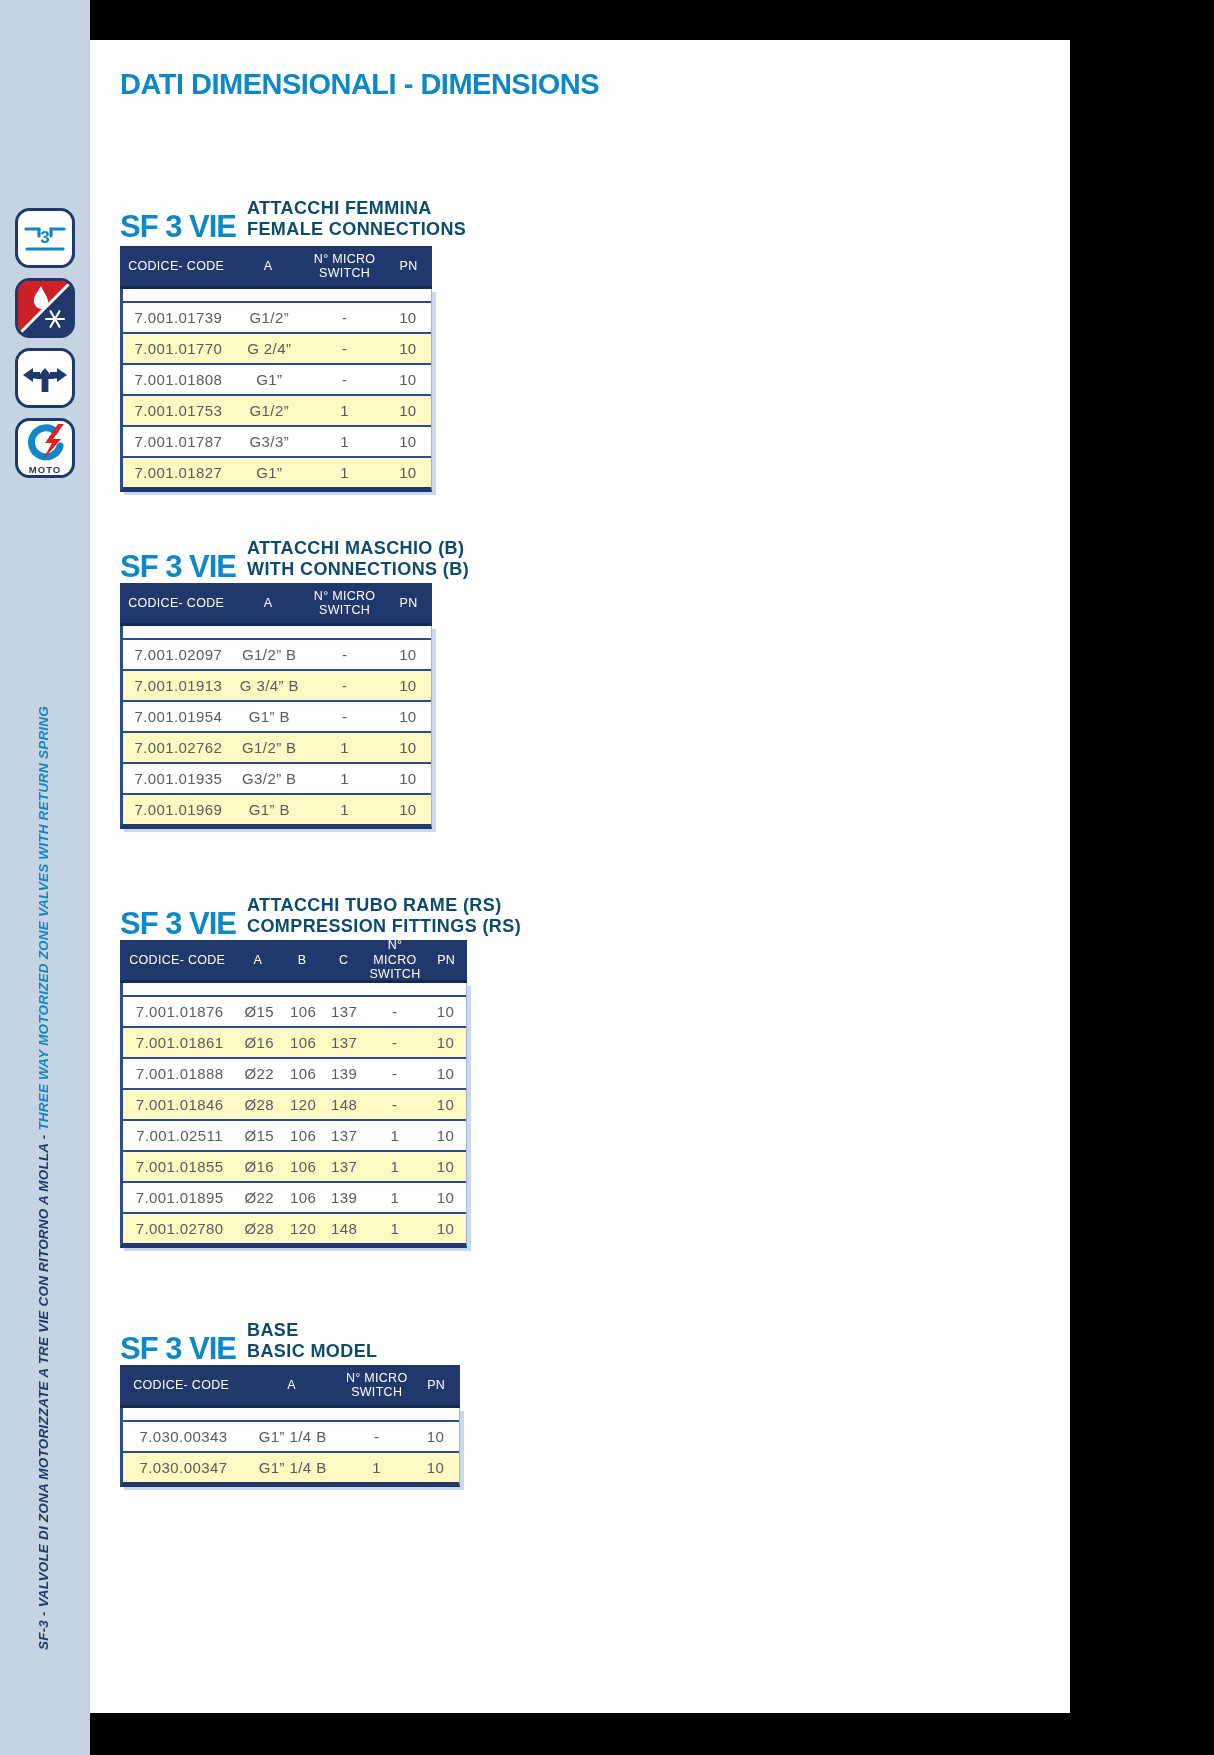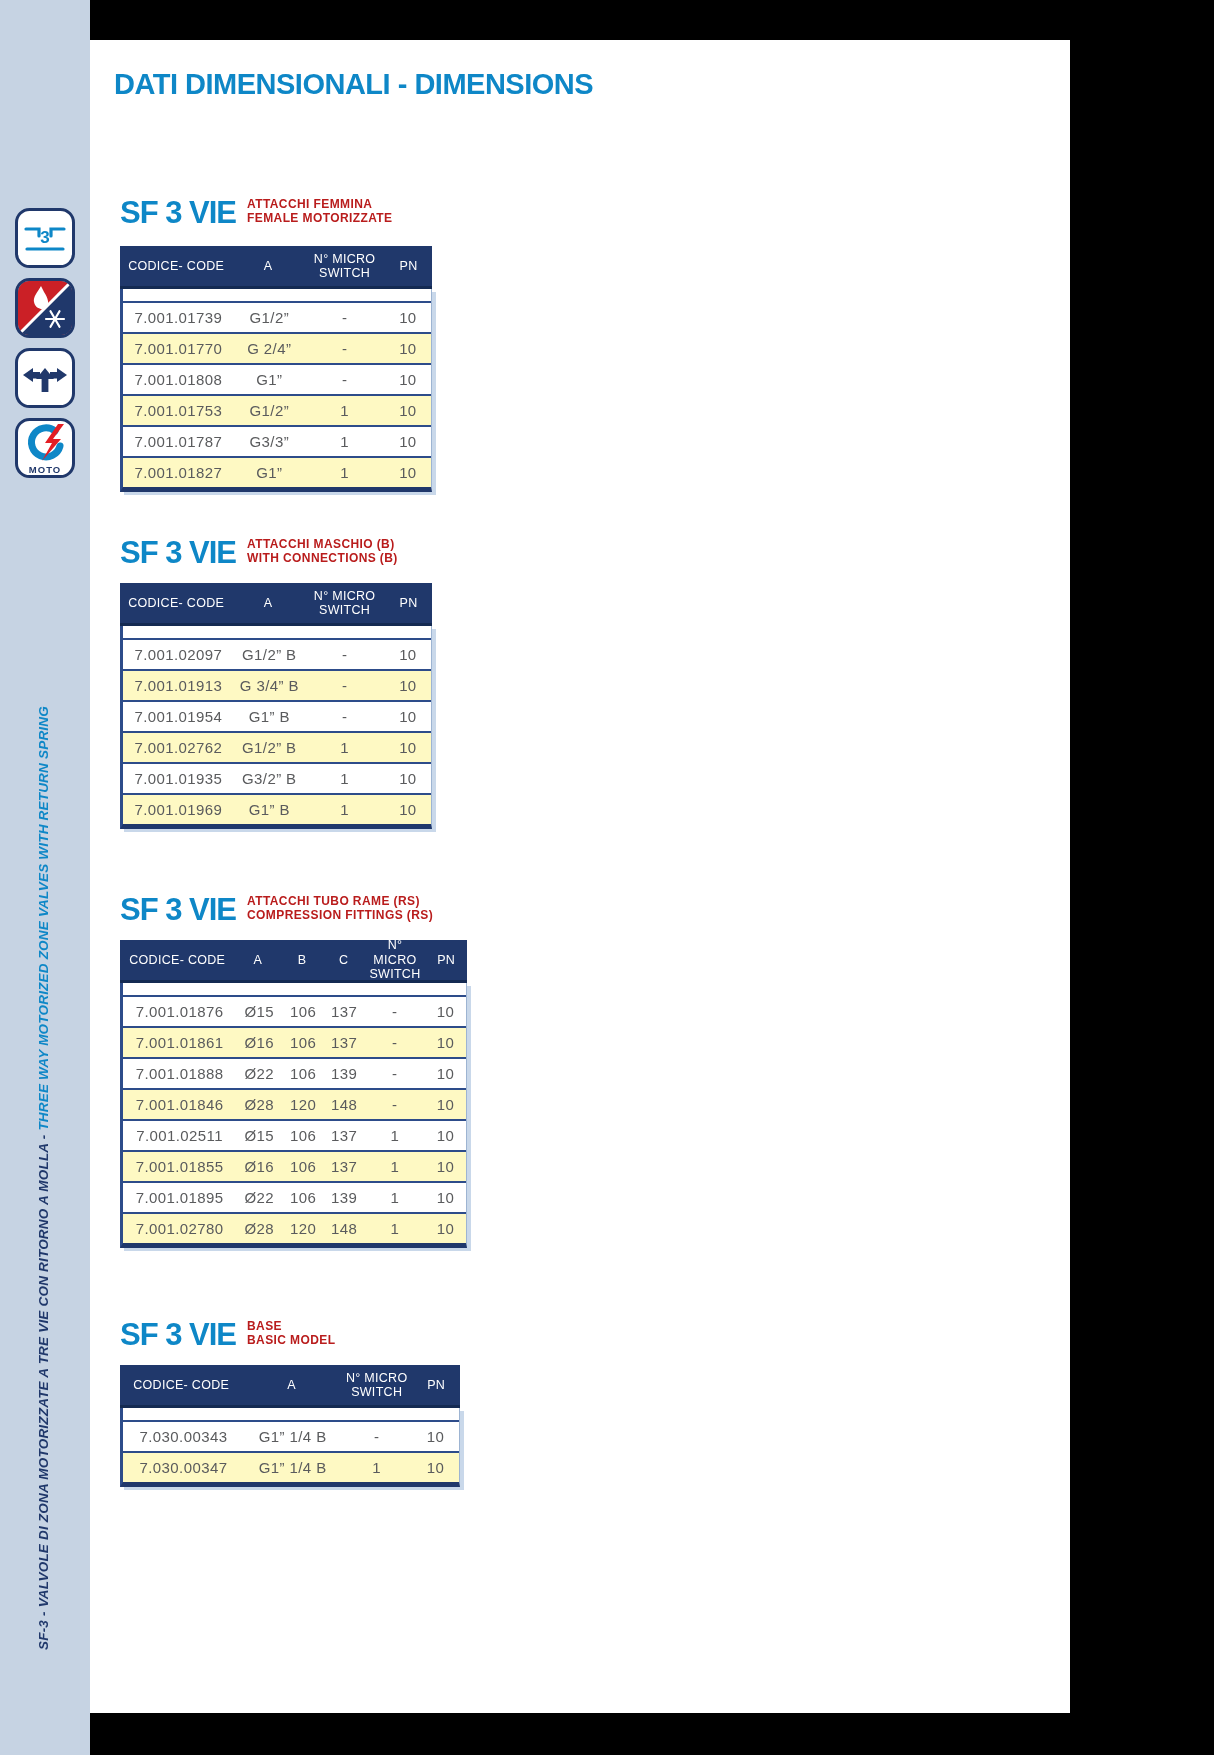--- a/index.html
+++ b/index.html
@@ -4,27 +4,27 @@
 <style>
   html,body{margin:0;padding:0;}
   body{
     width:1214px;height:1755px;position:relative;background:#000;
     font-family:"Liberation Sans",sans-serif;overflow:hidden;
   }
   .sidebar{position:absolute;left:0;top:0;width:90px;height:1755px;background:#c6d3e3;}
   .page{position:absolute;left:90px;top:40px;width:980px;height:1673px;background:#fff;}
 
   .page-title{
-    position:absolute;left:24px;top:28px;font-size:29px;font-weight:bold;
+    position:absolute;left:30px;top:28px;font-size:29px;font-weight:bold;
     color:#0e87c7;letter-spacing:-0.5px;margin:0;
   }
 
   .sec{position:absolute;left:30px;display:flex;align-items:flex-end;gap:11px;}
   .sec-title{font-size:31px;font-weight:bold;color:#0e87c7;letter-spacing:-1px;line-height:0.85;text-align:center;}
-  .sec-sub{display:flex;flex-direction:column;font-size:12px;font-weight:bold;color:#b91c1c;line-height:1.15;letter-spacing:0.4px;padding-bottom:1px;}
+  .sec-sub{display:flex;flex-direction:column;font-size:18px;font-weight:bold;color:#0c4a6e;line-height:1.15;letter-spacing:0.4px;padding-bottom:1px;}
   .sec1{top:158px}.sec2{top:498px}.sec3{top:855px}.sec4{top:1280px}
 
   .tbl{position:absolute;left:30px;}
   .t1{top:206px;width:312px}
   .t2{top:543px;width:312px}
   .t3{top:900px;width:347px}
   .t4{top:1325px;width:340px}
 
   .thead{display:flex;background:#20386b;height:40px;align-items:center;border-bottom:3px solid #142a52;}
   .hc{color:#fff;font-size:12.5px;text-align:center;line-height:1.15;letter-spacing:0.3px;}
@@ -109,21 +109,21 @@
   </div>
 </div>
 
 <div class="page">
   <h1 class="page-title">DATI DIMENSIONALI - DIMENSIONS</h1>
 
   <div class="sec sec1">
     <span class="sec-title">SF 3 VIE</span>
     <span class="sec-sub">
       <span>ATTACCHI FEMMINA</span>
-      <span>FEMALE MOTORIZZATE</span>
+      <span>FEMALE CONNECTIONS</span>
     </span>
   </div>
   <div class="tbl t1 tblA">
       <div class="thead">
         <div class="hc c0">CODICE- CODE</div>
         <div class="hc c1">A</div>
         <div class="hc c2">N° MICRO SWITCH</div>
         <div class="hc c3">PN</div>
       </div>
       <div class="rows">

